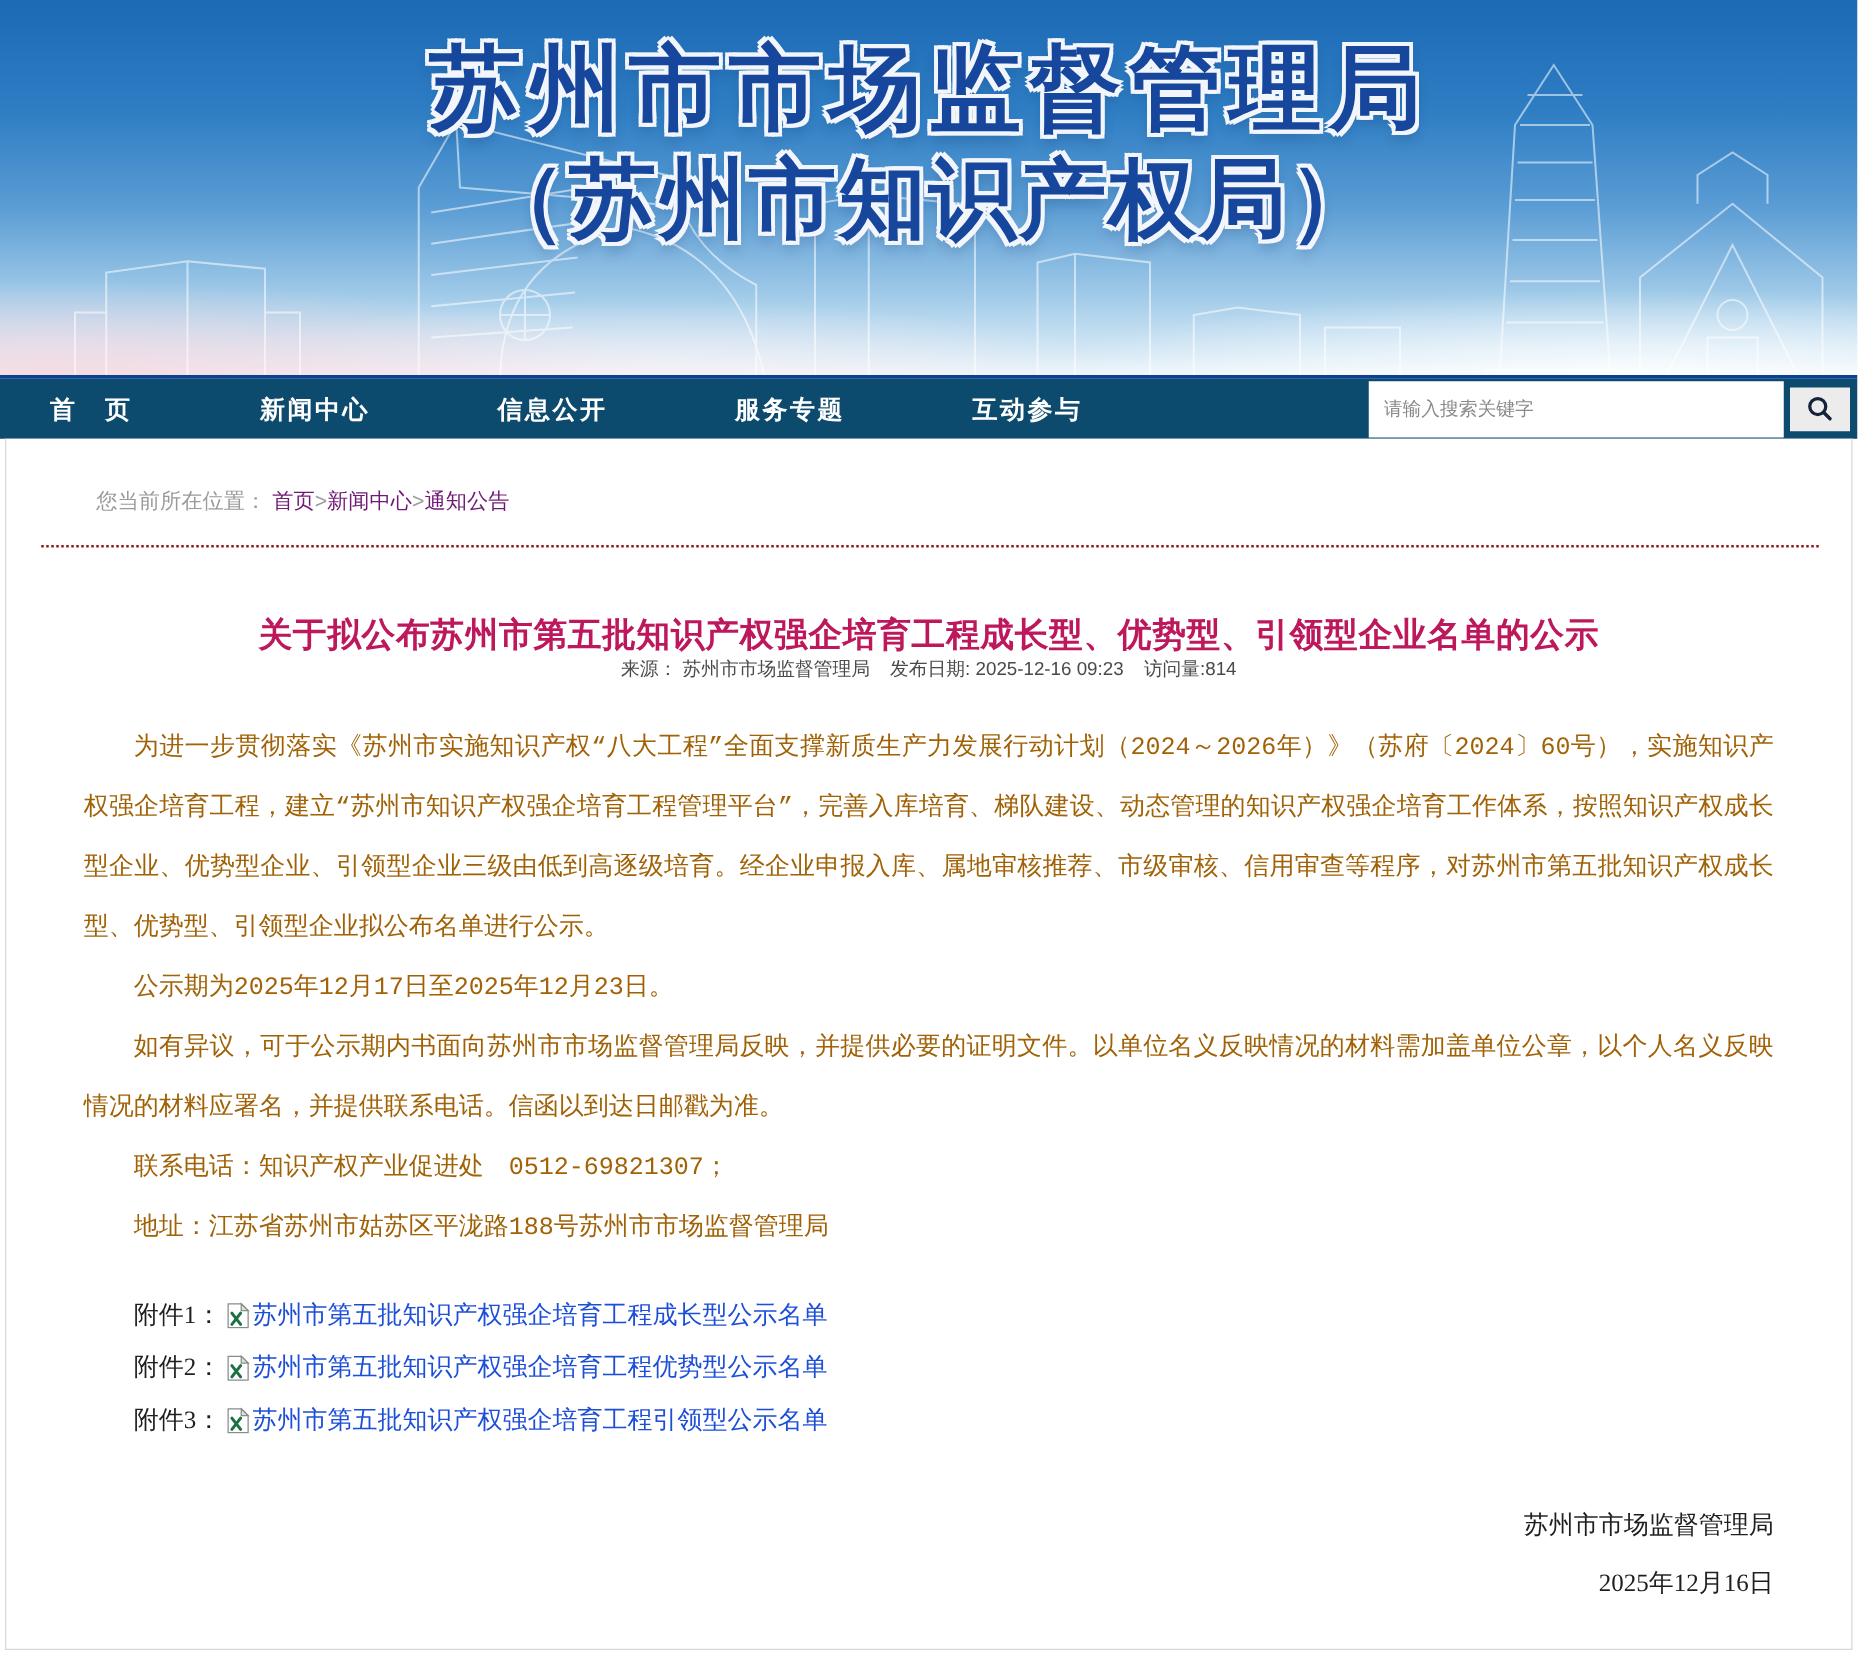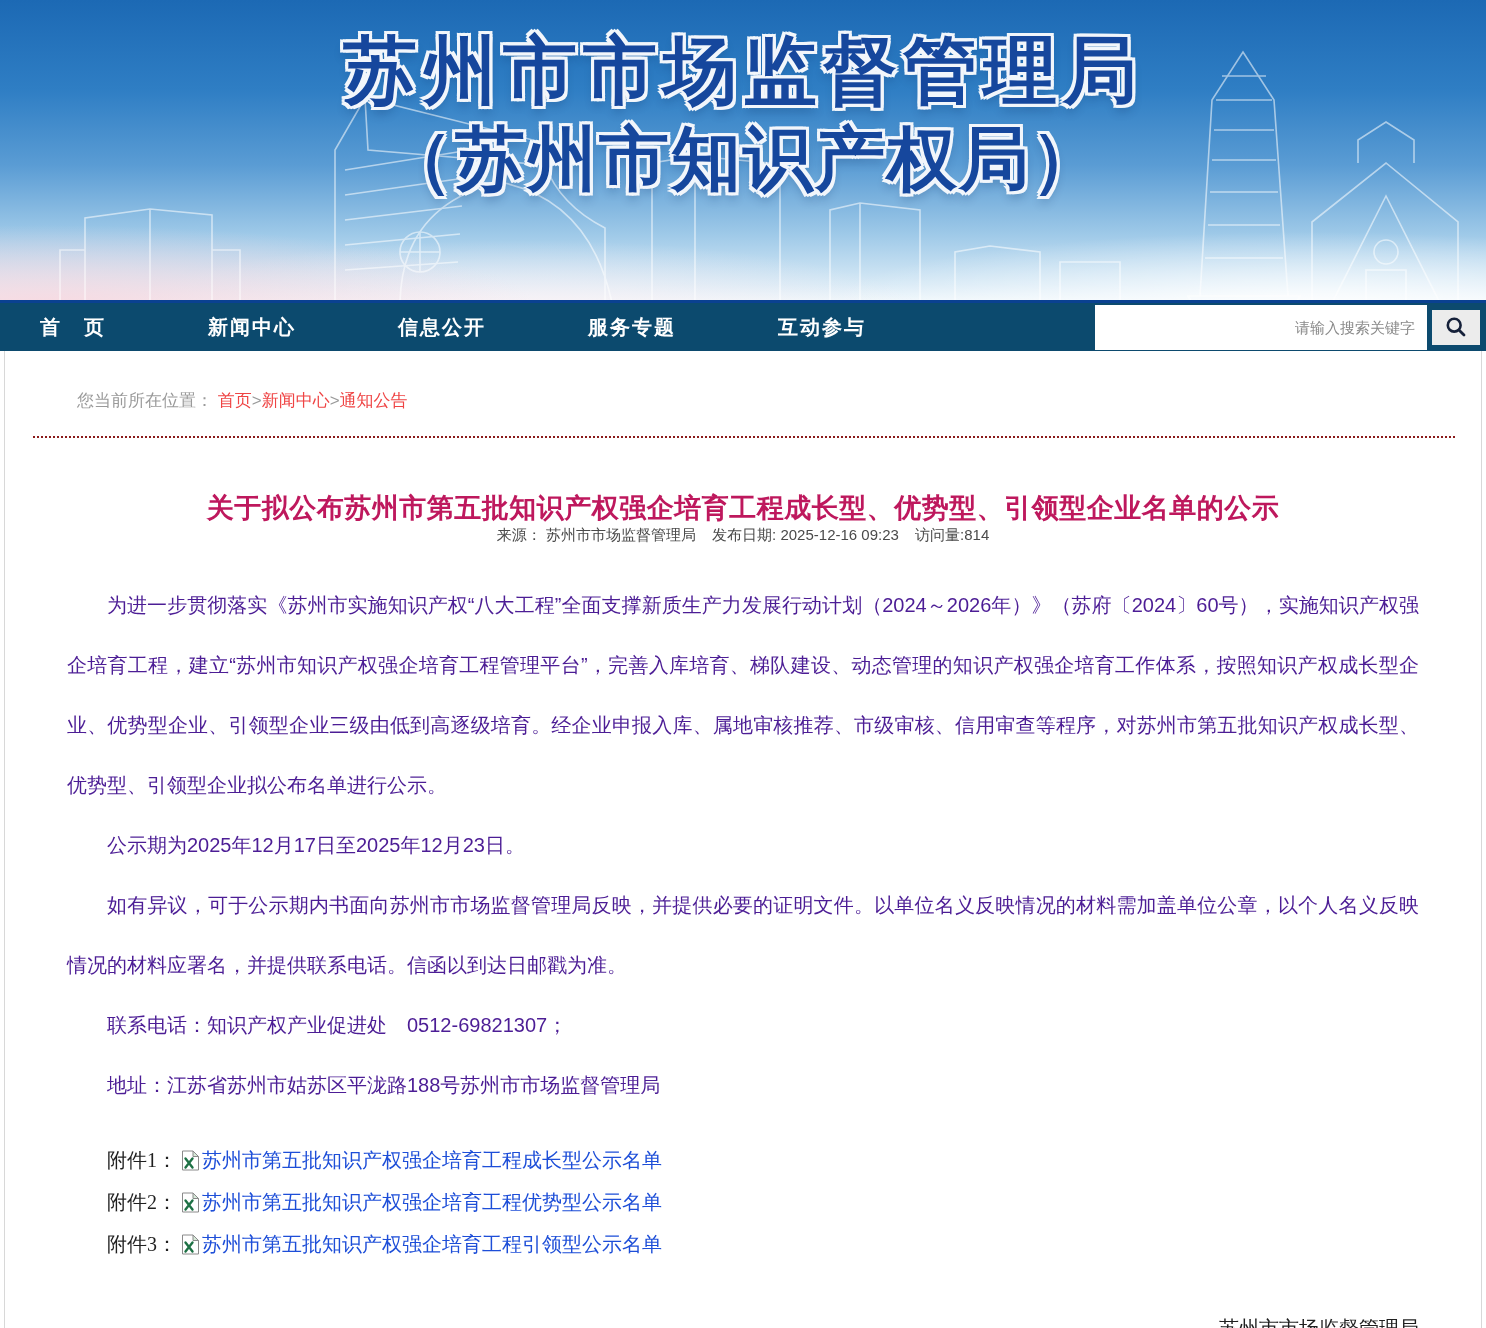--- a/index.html
+++ b/index.html
@@ -78,21 +78,20 @@
   .search-input {
     width: 332px;
     height: 45px;
     border: none;
     outline: none;
     background: #ffffff;
     font-size: 15px;
     padding: 0 12px;
     color: #333;
     font-family: "Liberation Sans", sans-serif;
-    text-align: right;
   }
   .search-input::placeholder { color: #8a8a8a; }
   .search-btn {
     width: 48px;
     height: 35px;
     margin-left: 5px;
     background: #ececec;
     border: none;
     display: flex;
     align-items: center;
@@ -108,21 +107,21 @@
     border-top: none;
     min-height: 969px;
     overflow: hidden;
   }
   .breadcrumb {
     padding: 38px 0 0 72px;
     font-size: 17px;
     color: #9a9a9a;
   }
   .breadcrumb a, .breadcrumb .crumb {
-    color: #ef4444;
+    color: #701a75;
     text-decoration: none;
     cursor: pointer;
   }
   .dotted-sep {
     margin: 24px 26px 0 28px;
     border-bottom: 2px dotted #8b1a1a;
     height: 0;
   }
 
   .article { padding: 0 62px; }
@@ -136,24 +135,24 @@
   }
   .article-meta {
     text-align: center;
     font-size: 15px;
     color: #4a4a4a;
   }
   .article-meta span { margin: 0 6px; }
 
   .article-body {
     margin-top: 30px;
-    font-family: Liberation Sans, sans-serif;
+    font-family: Liberation Mono, monospace;
     font-size: 20px;
-    line-height: 60px;
-    color: #4c1d95;
+    line-height: 48px;
+    color: #a16207;
     text-align: justify;
   }
   .article-body p { text-indent: 2em; }
 
   .attachments {
     margin-top: 24px;
     font-family: "Liberation Serif", "DejaVu Serif", serif;
     font-size: 20px;
     color: #1f1f1f;
   }

